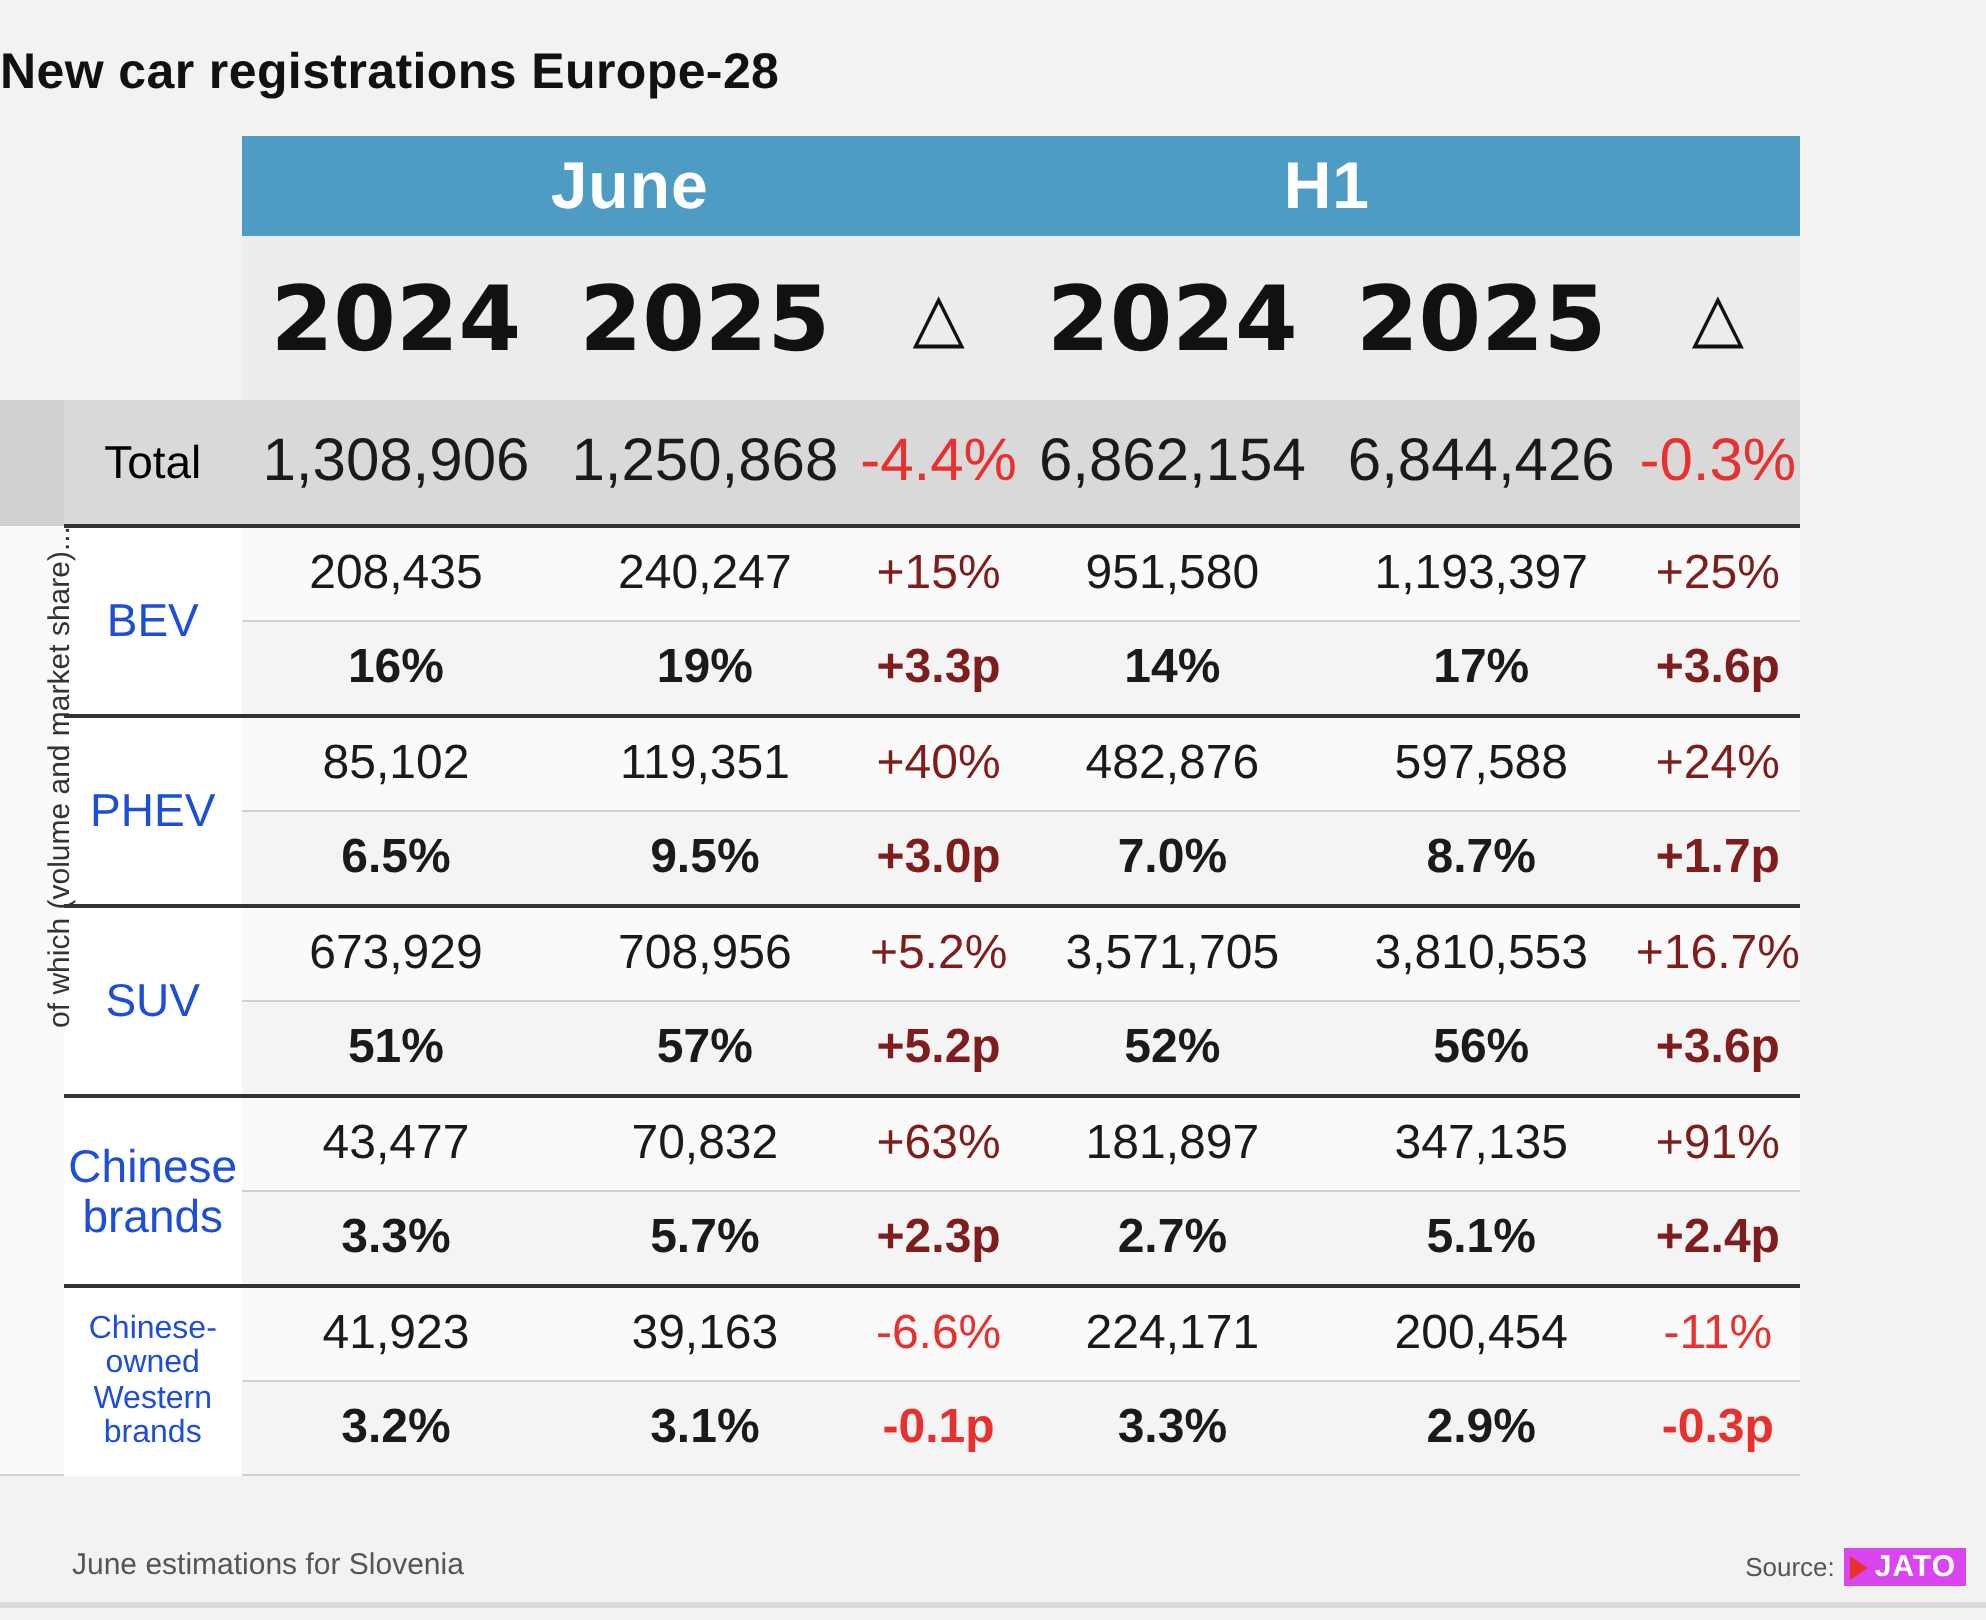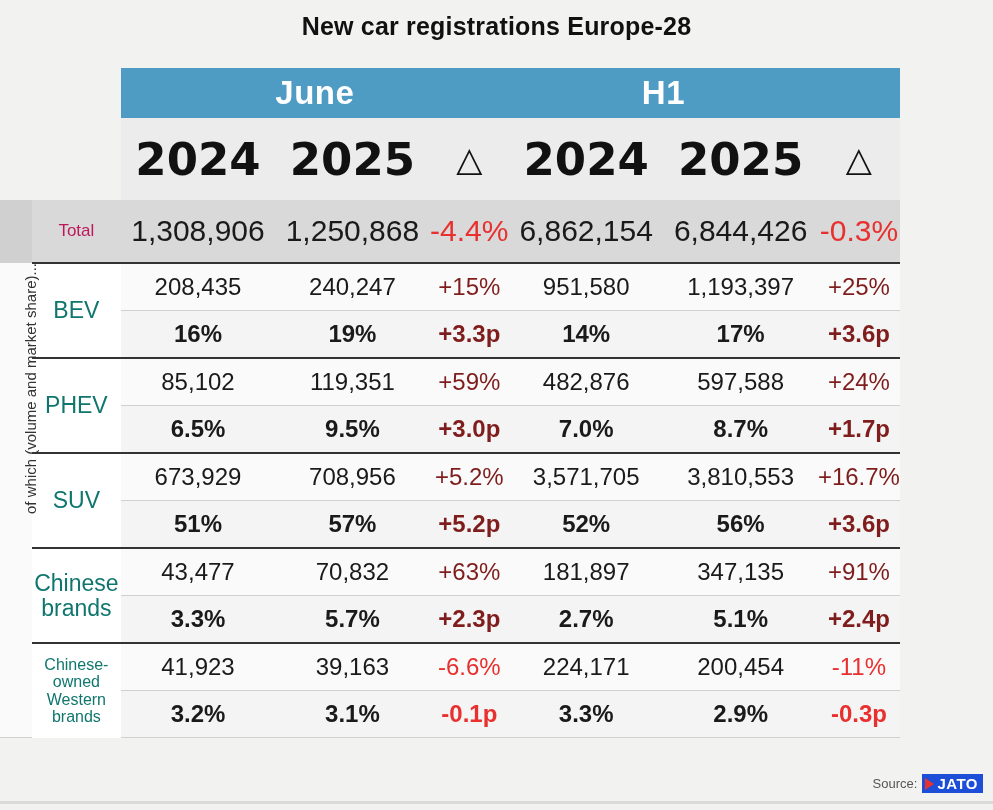--- a/index.html
+++ b/index.html
@@ -10,25 +10,24 @@
     width: 993px;
     height: 810px;
     background: #f2f2f1;
     font-family: "Liberation Sans", sans-serif;
     color: #1a1a1a;
     position: relative;
     overflow: hidden;
   }
 
   #title {
-    text-align: center;
     font-size: 25px;
     font-weight: bold;
     letter-spacing: 0.2px;
-    padding-top: 12px;
+    padding-top: 22px;
     color: #111;
   }
 
   #board {
     position: absolute;
     left: 0;
     top: 68px;
     width: 900px;
   }
 
@@ -82,42 +81,42 @@
   .yr-row td.blank {
     background: #f2f2f1;
   }
 
   .total-row td {
     height: 62px;
     background: #d9d9d9;
     font-size: 30px;
   }
   .total-row td.rowlabel {
-    font-size: 17px;
+    font-size: 23px;
     text-align: center;
-    color: #be185d;
+    color: #000000;
   }
   .total-row td.sidecell {
     background: #d0d0d0;
   }
 
   tr.data td {
     height: 46px;
     font-size: 24px;
     background: #fafafa;
     border-bottom: 1px solid #d0d0d0;
   }
   tr.data td.pct-cell {
     background: #f4f4f4;
     font-weight: bold;
   }
   tr.data td.rowlabel {
     font-size: 23px;
     background: #ffffff;
-    color: #0f766e;
+    color: #1d4ed8;
     border-bottom: none;
     line-height: 1.08;
   }
   tr.data td.rowlabel.small {
     font-size: 16px;
   }
 
   td.grp-sep {
     border-top: 2px solid #333;
   }
@@ -166,21 +165,21 @@
     top: 4px;
     font-size: 13px;
     color: #555;
     display: flex;
     align-items: center;
     gap: 5px;
   }
   #jato-logo {
     display: inline-flex;
     align-items: center;
-    background: #1d4ed8;
+    background: #d946ef;
     color: #fff;
     font-weight: bold;
     font-size: 15px;
     padding: 1px 5px 1px 3px;
     letter-spacing: 0.5px;
   }
   #jato-mark {
     display: inline-block;
     width: 0;
     height: 0;
@@ -267,21 +266,21 @@
       <td class="pct-cell pos">+3.3p</td>
       <td class="pct-cell">14%</td>
       <td class="pct-cell">17%</td>
       <td class="pct-cell pos">+3.6p</td>
     </tr>
 
     <tr class="data">
       <td class="rowlabel grp-sep" rowspan="2">PHEV</td>
       <td class="grp-sep">85,102</td>
       <td class="grp-sep">119,351</td>
-      <td class="grp-sep pos">+59%</td>
+      <td class="grp-sep pos">+40%</td>
       <td class="grp-sep">482,876</td>
       <td class="grp-sep">597,588</td>
       <td class="grp-sep pos">+24%</td>
     </tr>
     <tr class="data">
       <td class="pct-cell">6.5%</td>
       <td class="pct-cell">9.5%</td>
       <td class="pct-cell pos">+3.0p</td>
       <td class="pct-cell">7.0%</td>
       <td class="pct-cell">8.7%</td>
@@ -347,20 +346,21 @@
       <td class="pct-cell neg">-0.1p</td>
       <td class="pct-cell">3.3%</td>
       <td class="pct-cell">2.9%</td>
       <td class="pct-cell neg">-0.3p</td>
     </tr>
   </tbody>
     </table>
 </div>
 
 <div id="footer">
+  <div id="note">June estimations for Slovenia</div>
   <div id="source">
     <span>Source:</span>
     <span id="jato-logo">
       <span id="jato-mark"></span>
       <span>JATO</span>
     </span>
   </div>
   <div id="bottom-rule"></div>
 </div>
 

